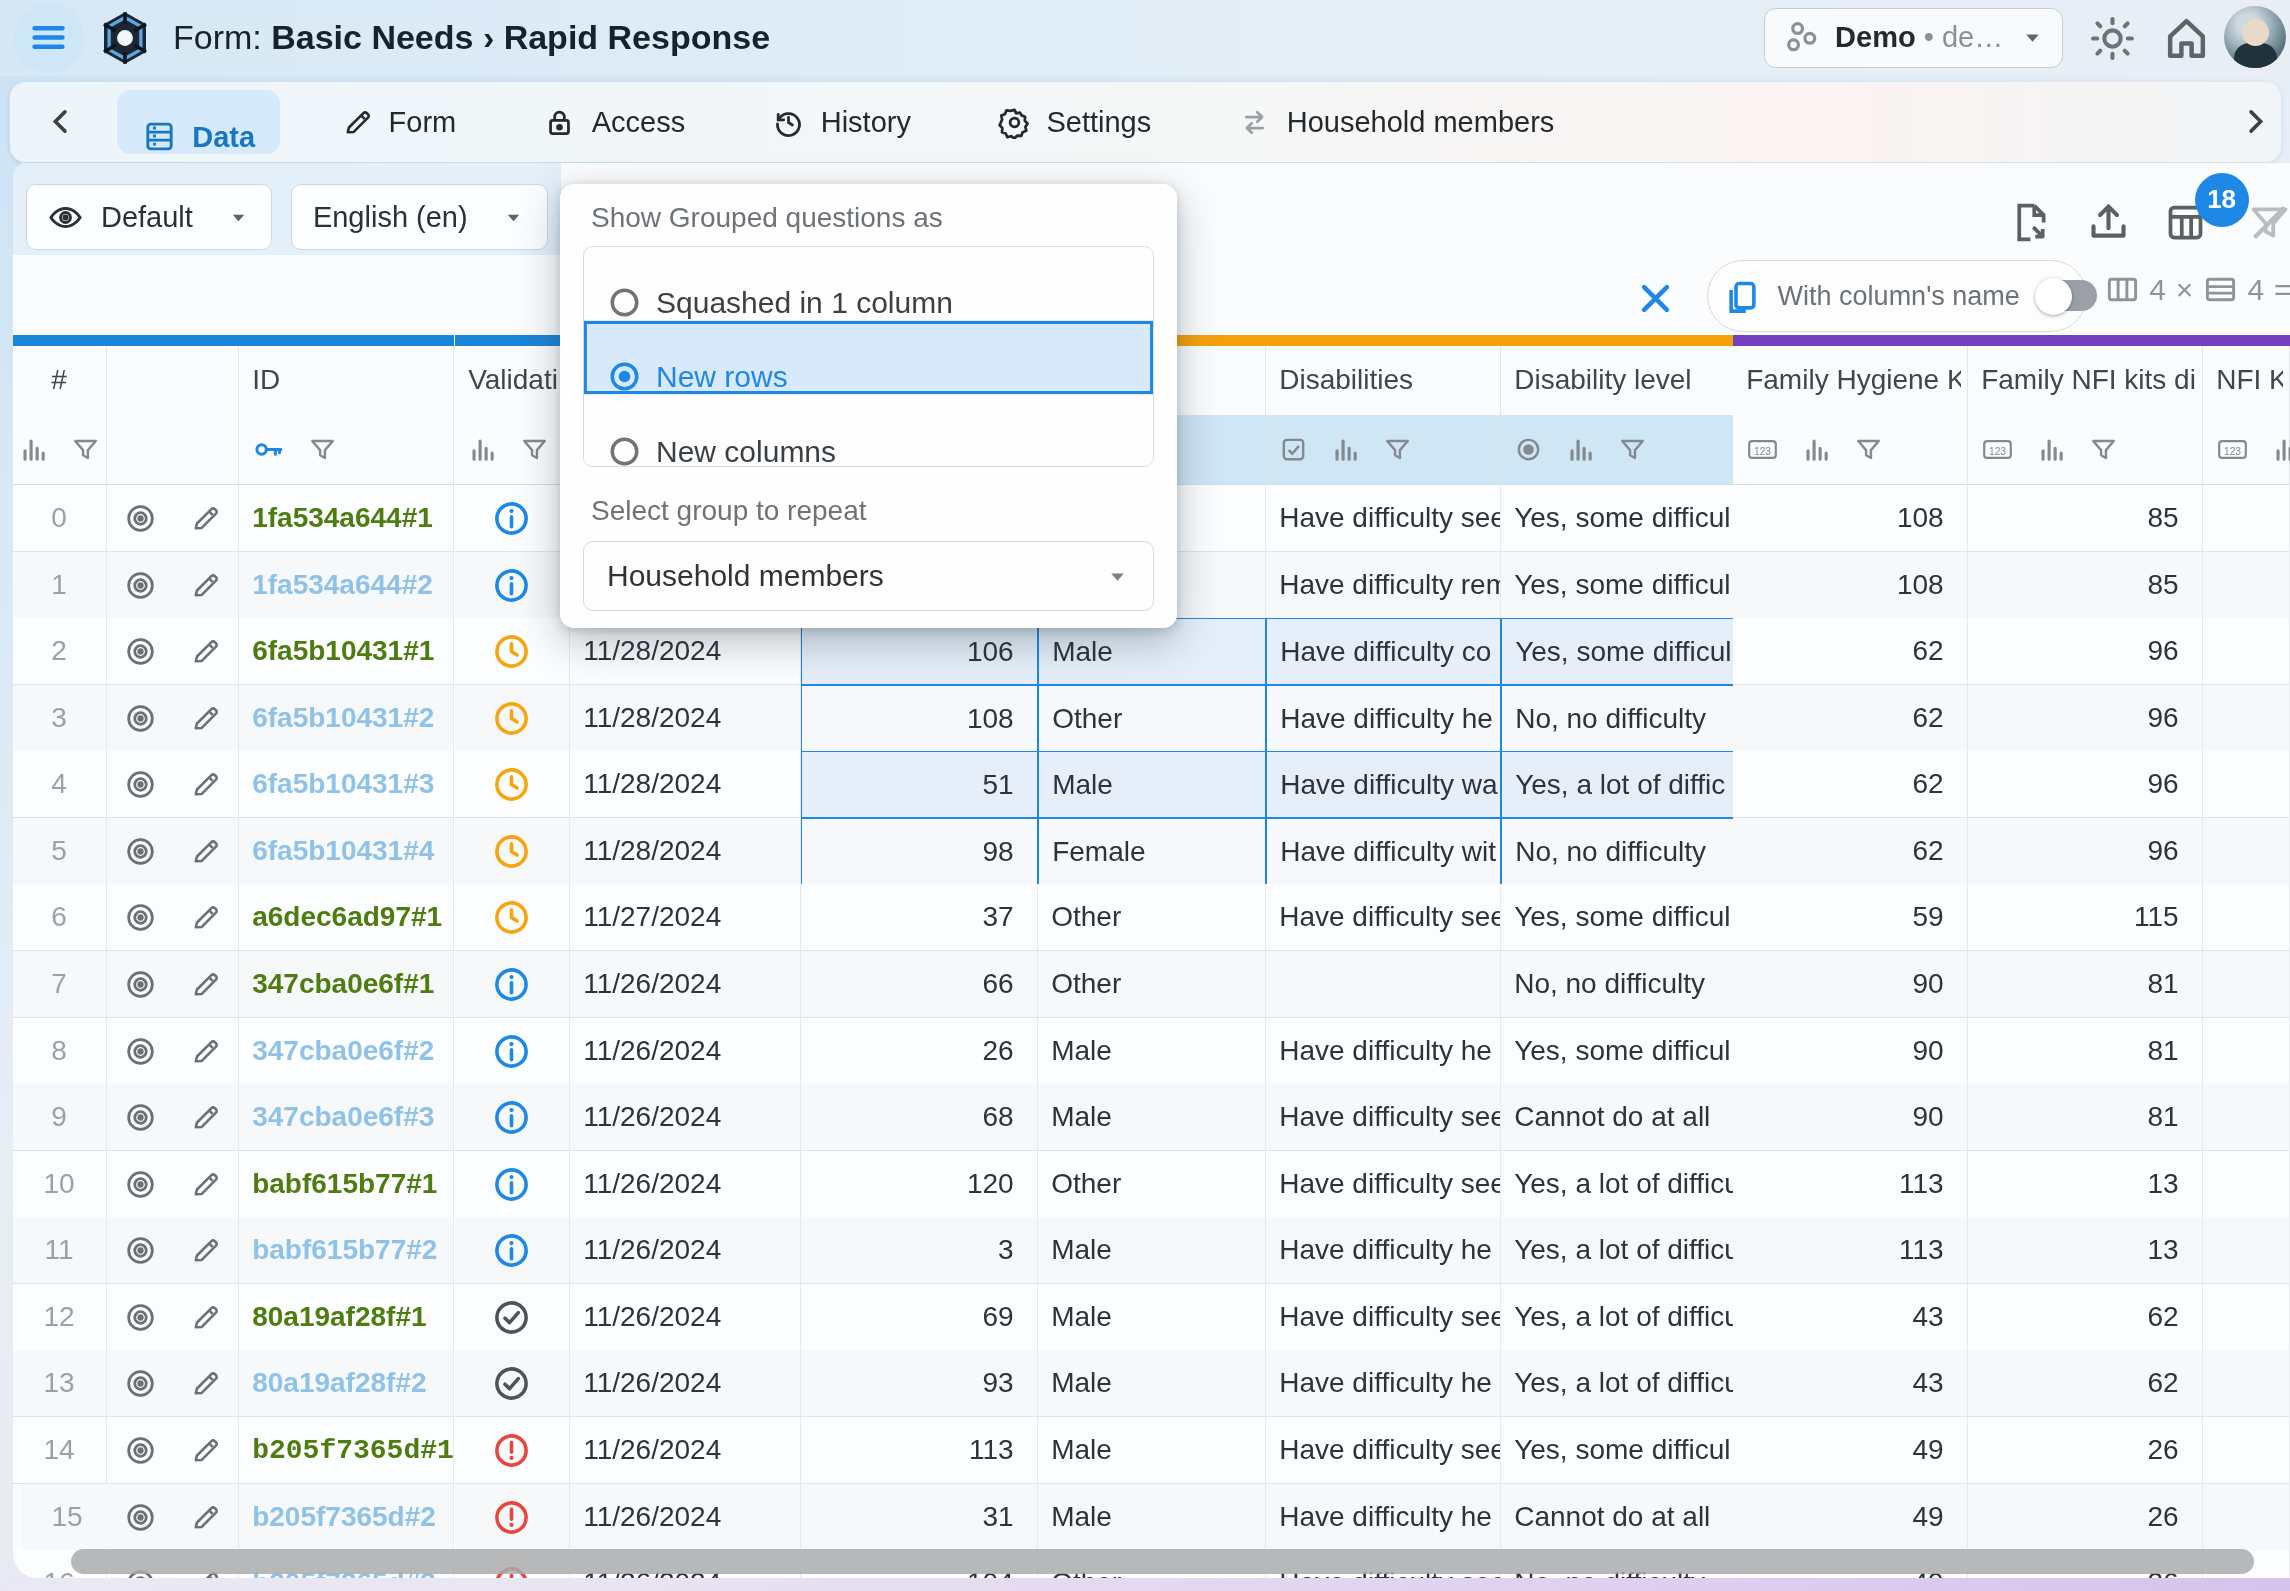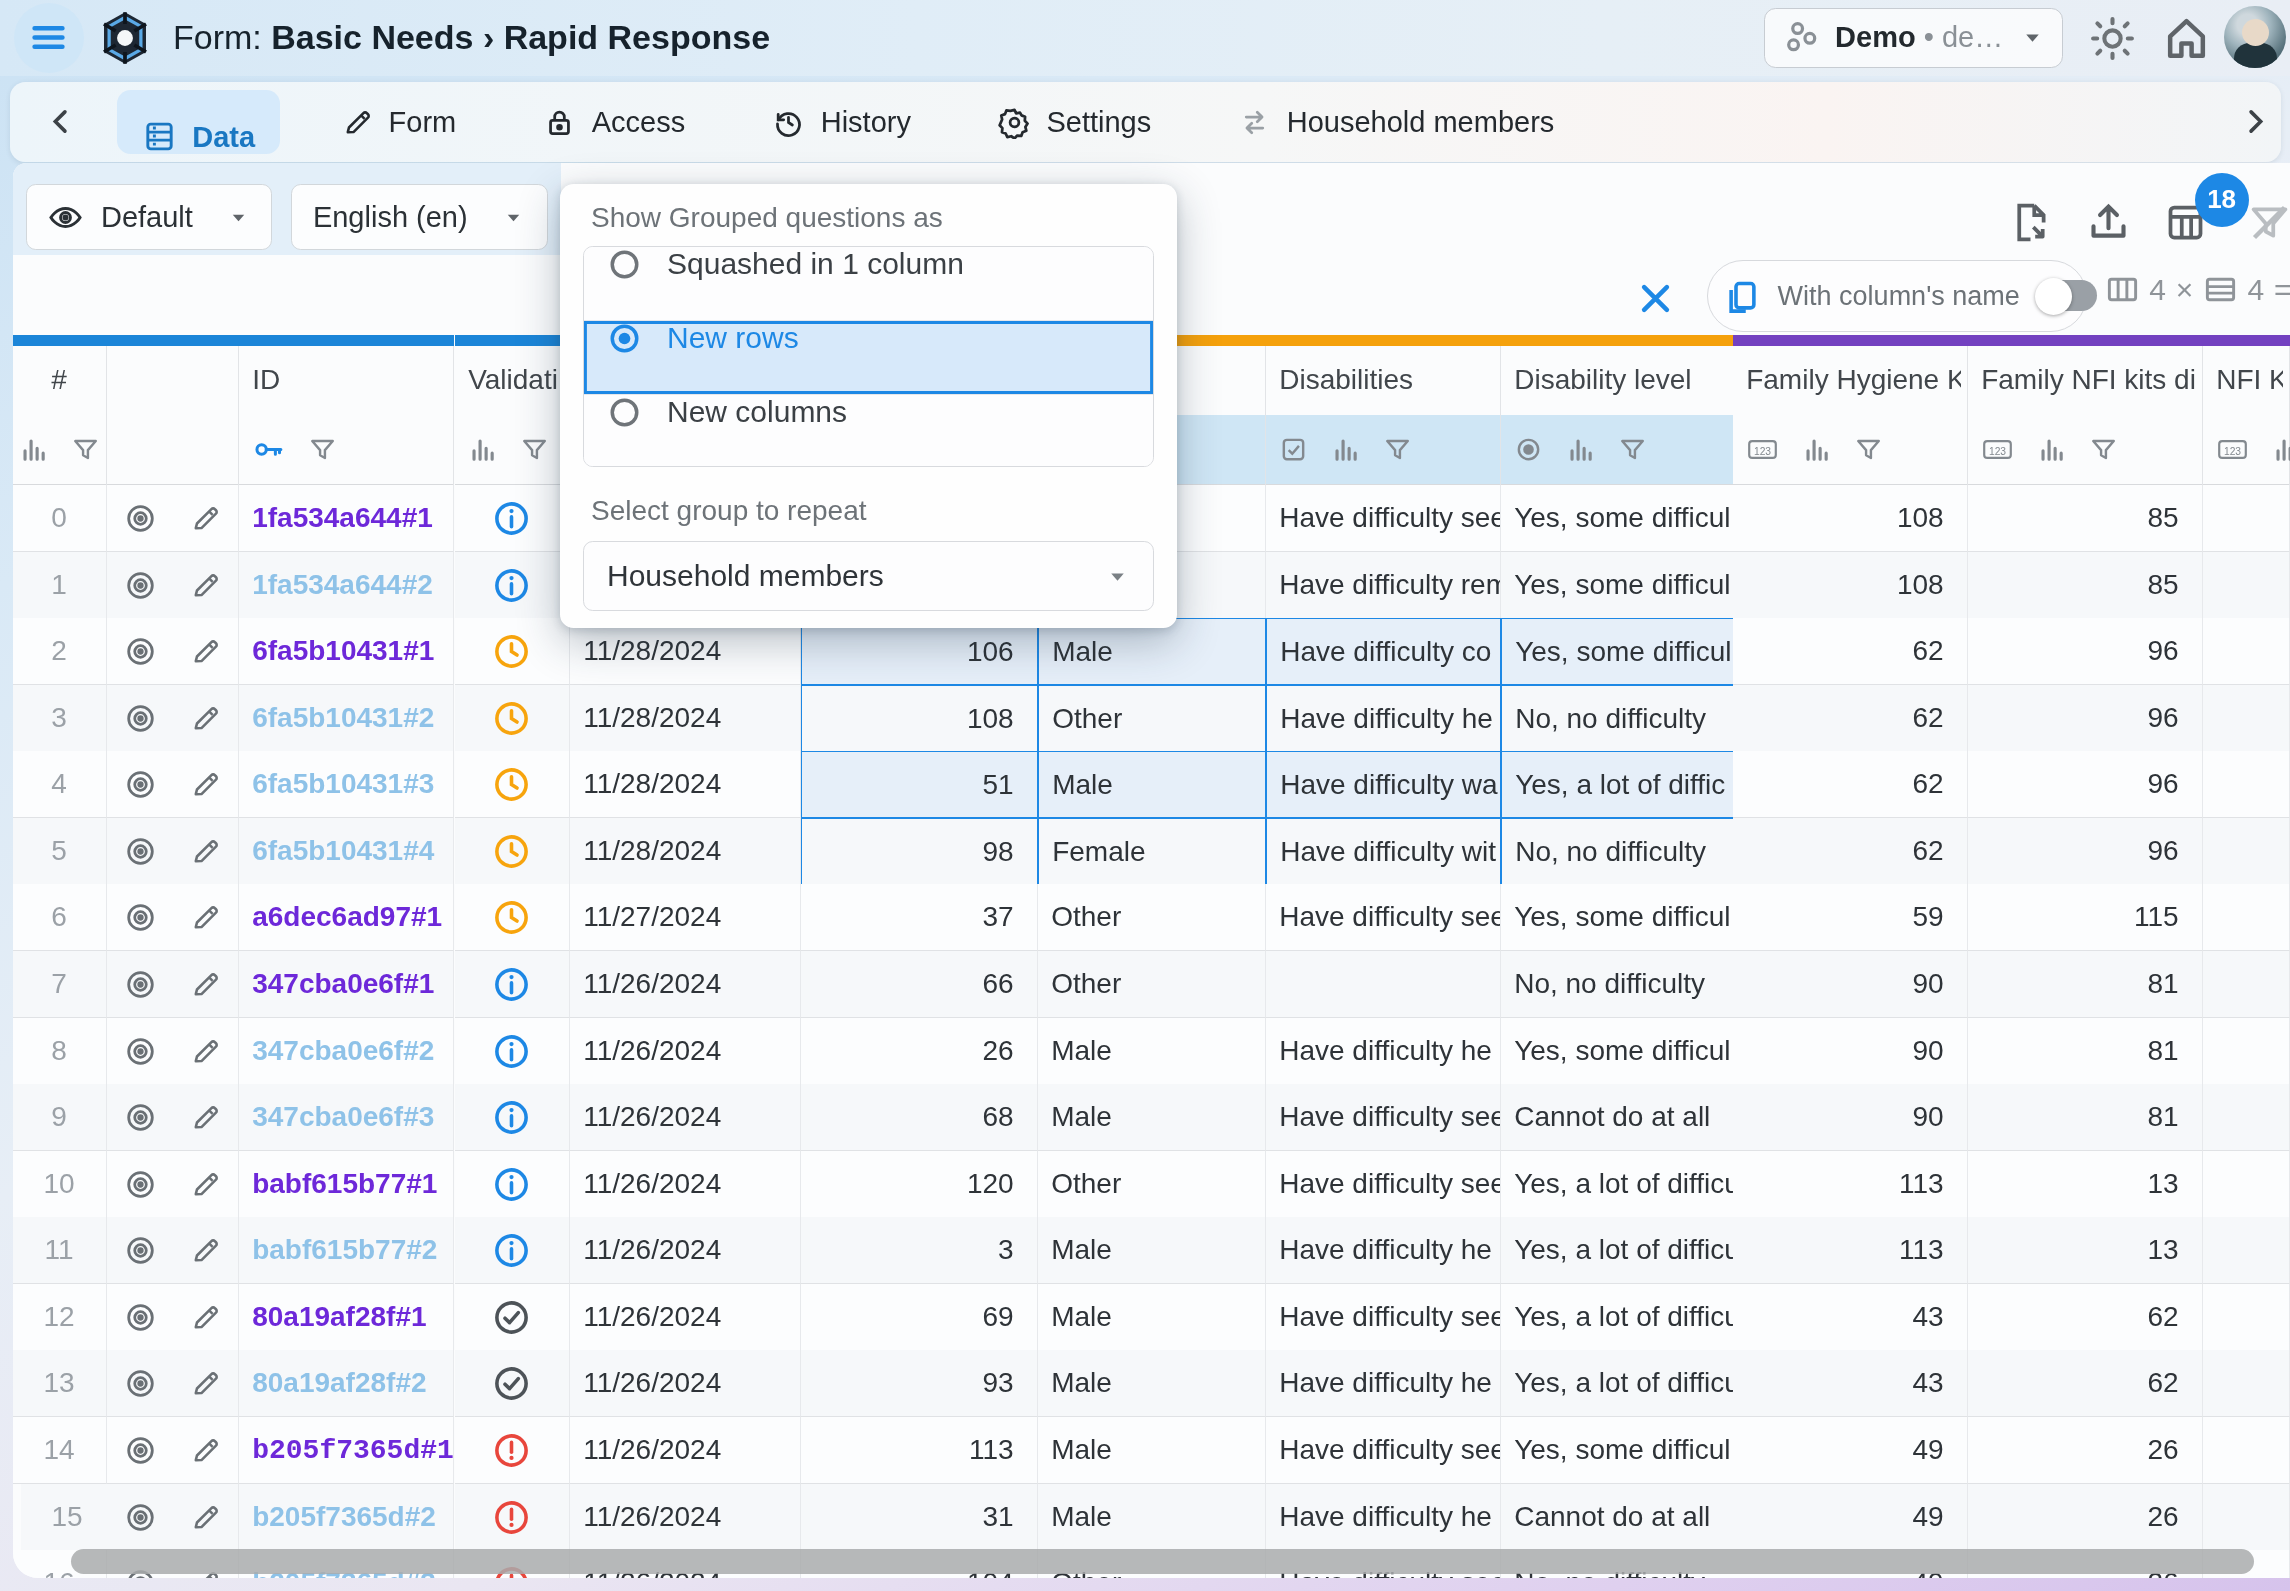--- a/index.html
+++ b/index.html
@@ -65,31 +65,31 @@
   .trow{position:absolute;left:0;width:2277px;height:67px;}
   .trow.odd .cell{background:#f6f8fa;}
   .cell{position:absolute;top:0;height:67px;box-sizing:border-box;border-right:1px solid #e7e9ec;border-bottom:1px solid #e0e2e5;
         display:flex;align-items:center;background:#fcfdfe;font-size:28px;color:#2e3338;white-space:nowrap;overflow:hidden;
         padding-left:13.6px;}
   .cell.center{justify-content:center;padding-left:0;}
   .cell.right{justify-content:flex-end;padding-right:23px;padding-left:0;}
   .cell.sel{border:1.9px solid #1d88e5;background:#e6eff9;}
   .cell .rownum{color:#9ba1a7;}
   .idlink{font-weight:700;cursor:pointer;}
-  .idlink.strong{color:#6d28d9;}
+  .idlink.strong{color:#4d7c0f;}
   .idlink.light{color:#8ec2e8;}
   .acticons{display:flex;gap:33px;align-items:center;justify-content:center;width:100%;}
   .hscroll{position:absolute;left:58px;top:1386px;width:2183px;height:25px;border-radius:12.6px;background:#a9abad;opacity:.85;}
   
   .popup{position:absolute;left:560px;top:184px;width:617px;height:444px;background:#fefefe;border-radius:13.6px;
          box-shadow:0 13.6px 43px rgba(30,50,70,.30),0 2.9px 9.7px rgba(30,50,70,.18);}
   .popup .sectlabel{position:absolute;left:31px;font-size:28px;color:#6d7378;}
   .optgroup{position:absolute;left:23px;top:62px;width:571px;height:221px;border:1.9px solid #d8dade;border-radius:9.7px;
             box-sizing:border-box;overflow:hidden;background:#fdfdfe;}
-  .opt{position:relative;height:74px;display:flex;align-items:flex-start;gap:25px;padding:0 23px;box-sizing:border-box;
+  .opt{position:relative;height:74px;display:flex;align-items:flex-end;gap:14px;padding:0 23px;box-sizing:border-box;
        border-bottom:1px solid #e6e7ea;font-size:30px;color:#3b4045;cursor:pointer;background:#fdfdfe;}
   .opt:last-child{border-bottom:none;}
   .opt.selected{background:#d7e9fa;color:#1d88e5;box-shadow:inset 0 0 0 2.9px #1d88e5;}
   .popselect{position:absolute;left:23px;top:357px;width:571px;height:70px;border:1.9px solid #d8dade;border-radius:9.7px;
              box-sizing:border-box;background:#fdfdfe;display:flex;align-items:center;font-size:30px;color:#2f3439;
              padding:0 23px;cursor:pointer;}
   .popselect .caret{margin-left:auto;}
 </style>
 </head>
 <body>

